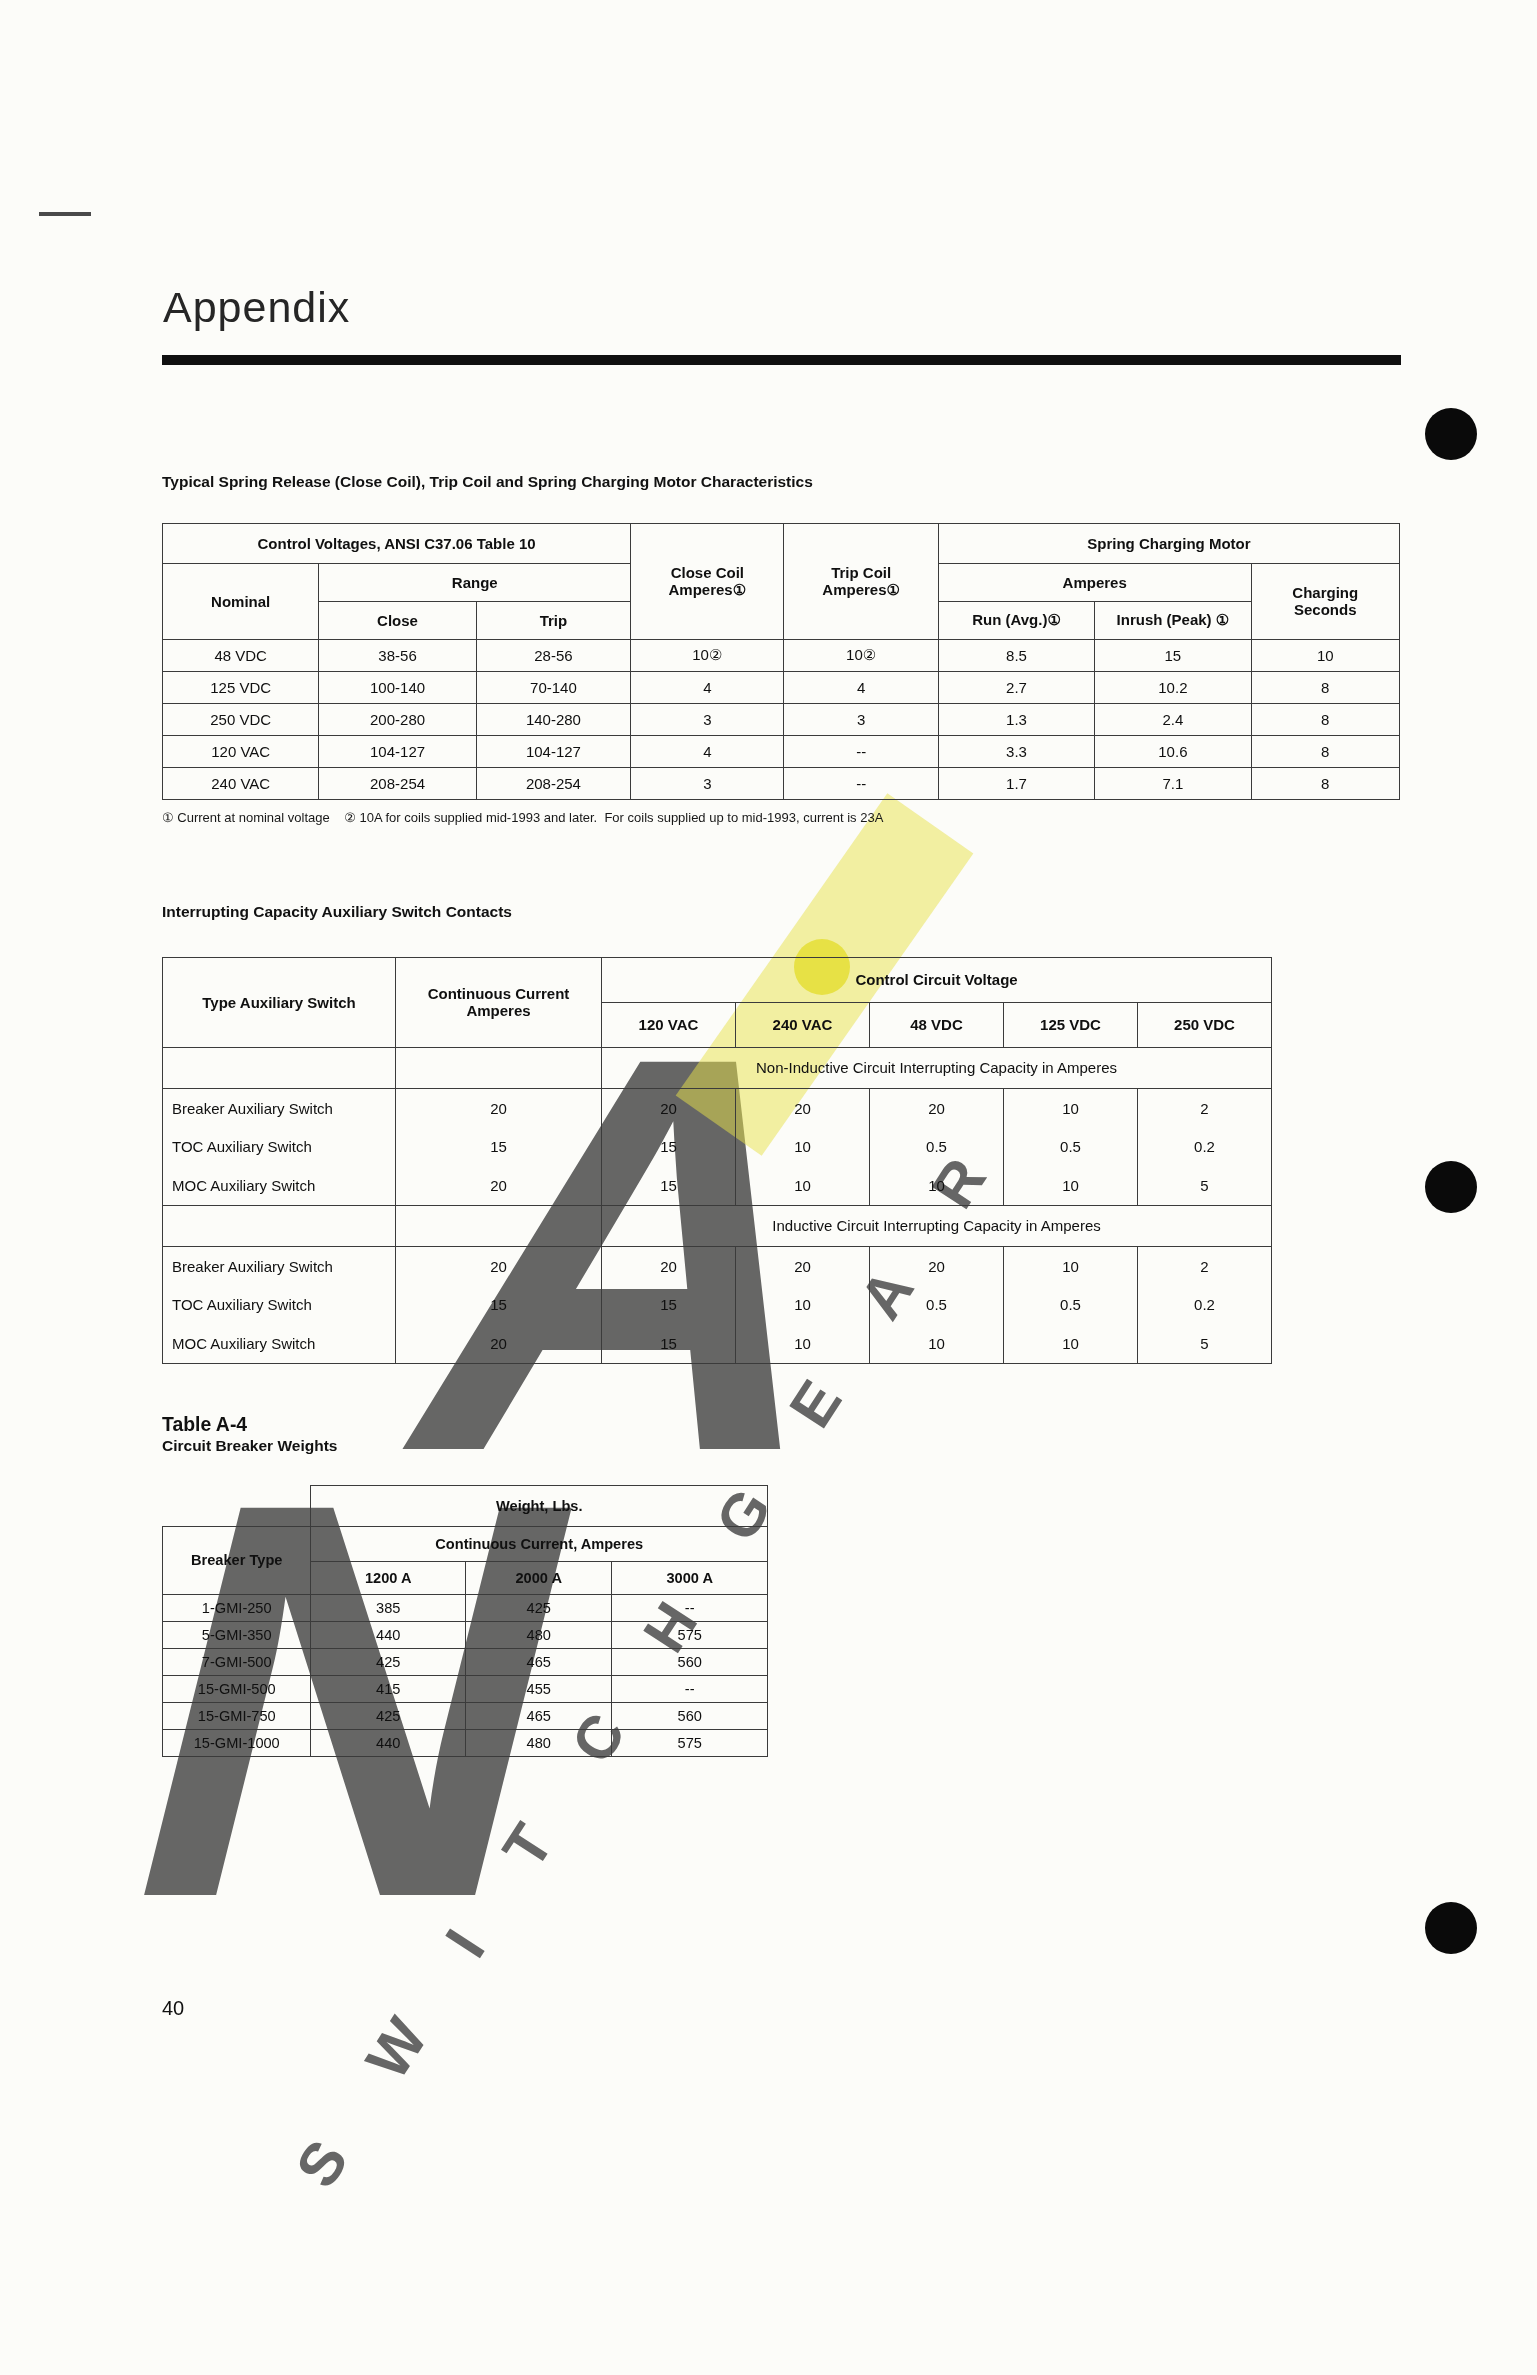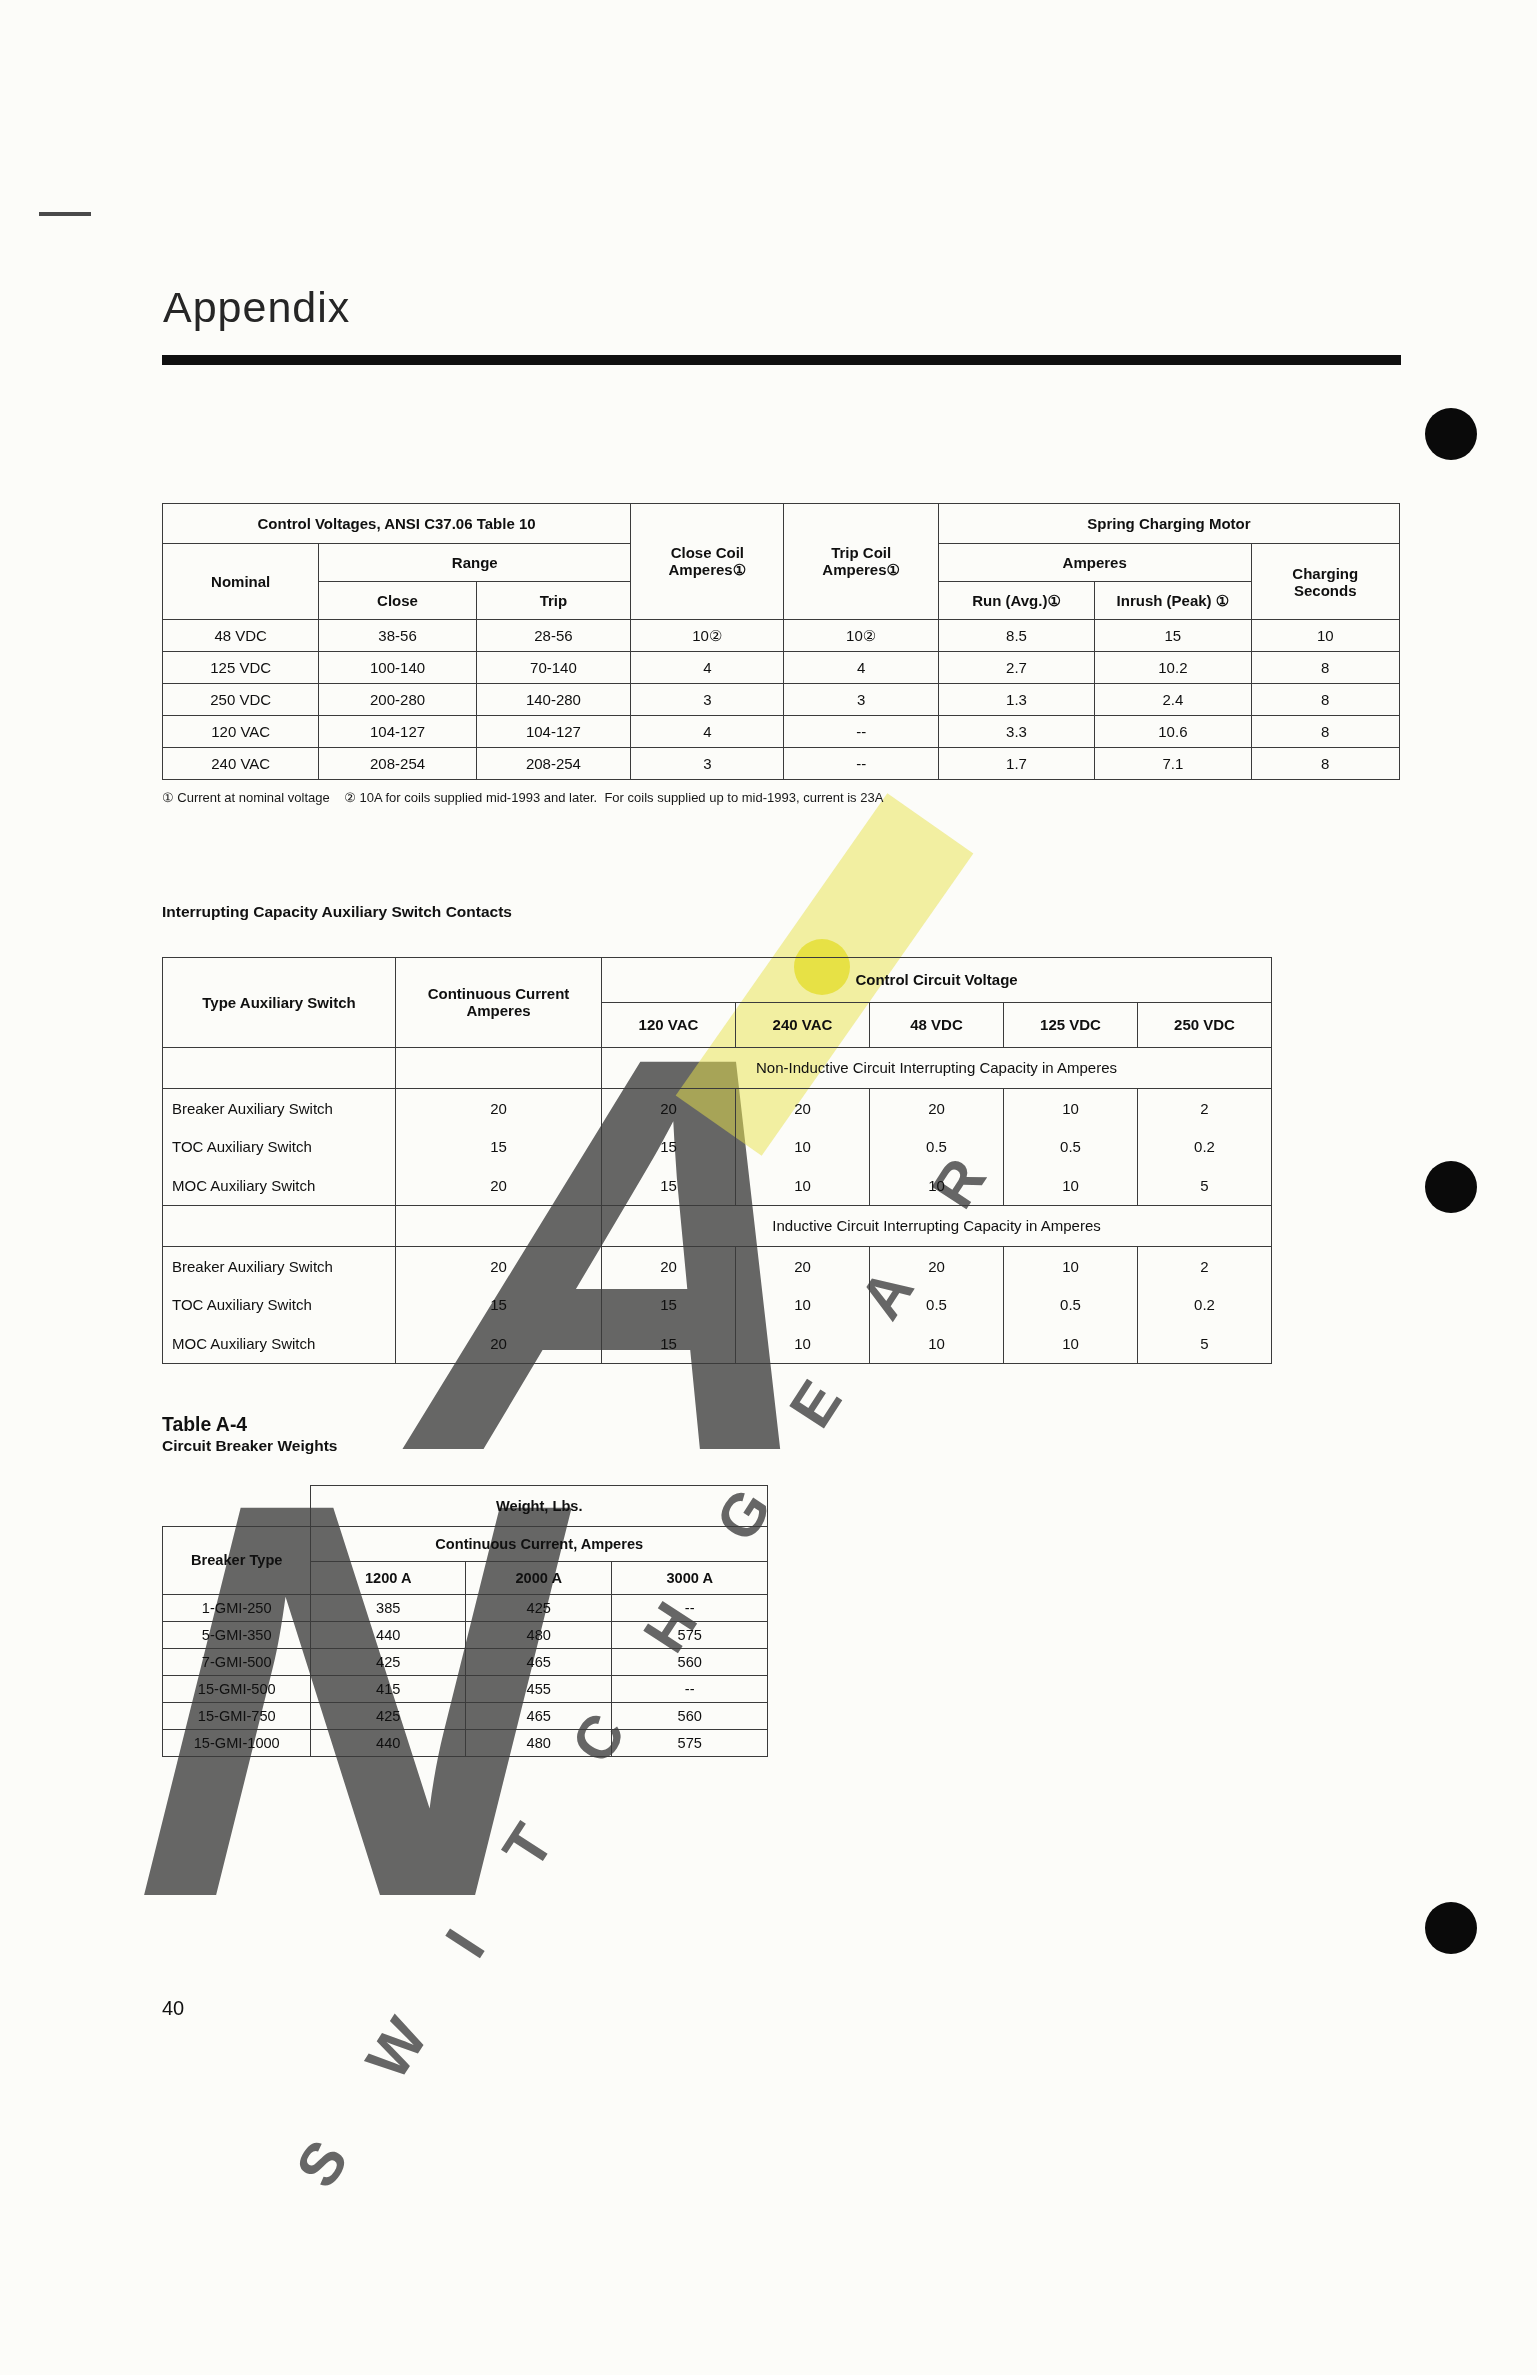--- a/index.html
+++ b/index.html
@@ -60,20 +60,21 @@
   </div>
 
   <div class="top-dash"></div>
   <h1 class="appendix">Appendix</h1>
   <div class="rule"></div>
   <div class="dot dot1"></div>
   <div class="dot dot2"></div>
   <div class="dot dot3"></div>
 
   <section class="block a2">
+    <p class="sub">Typical Spring Release (Close Coil), Trip Coil and Spring Charging Motor Characteristics</p>
     <table class="tbl a2t">
       <colgroup>
         <col style="width:156px">
           <col style="width:157px">
           <col style="width:154px">
           <col style="width:153px">
         <col style="width:154px">
           <col style="width:156px">
           <col style="width:156px">
           <col style="width:148px">

